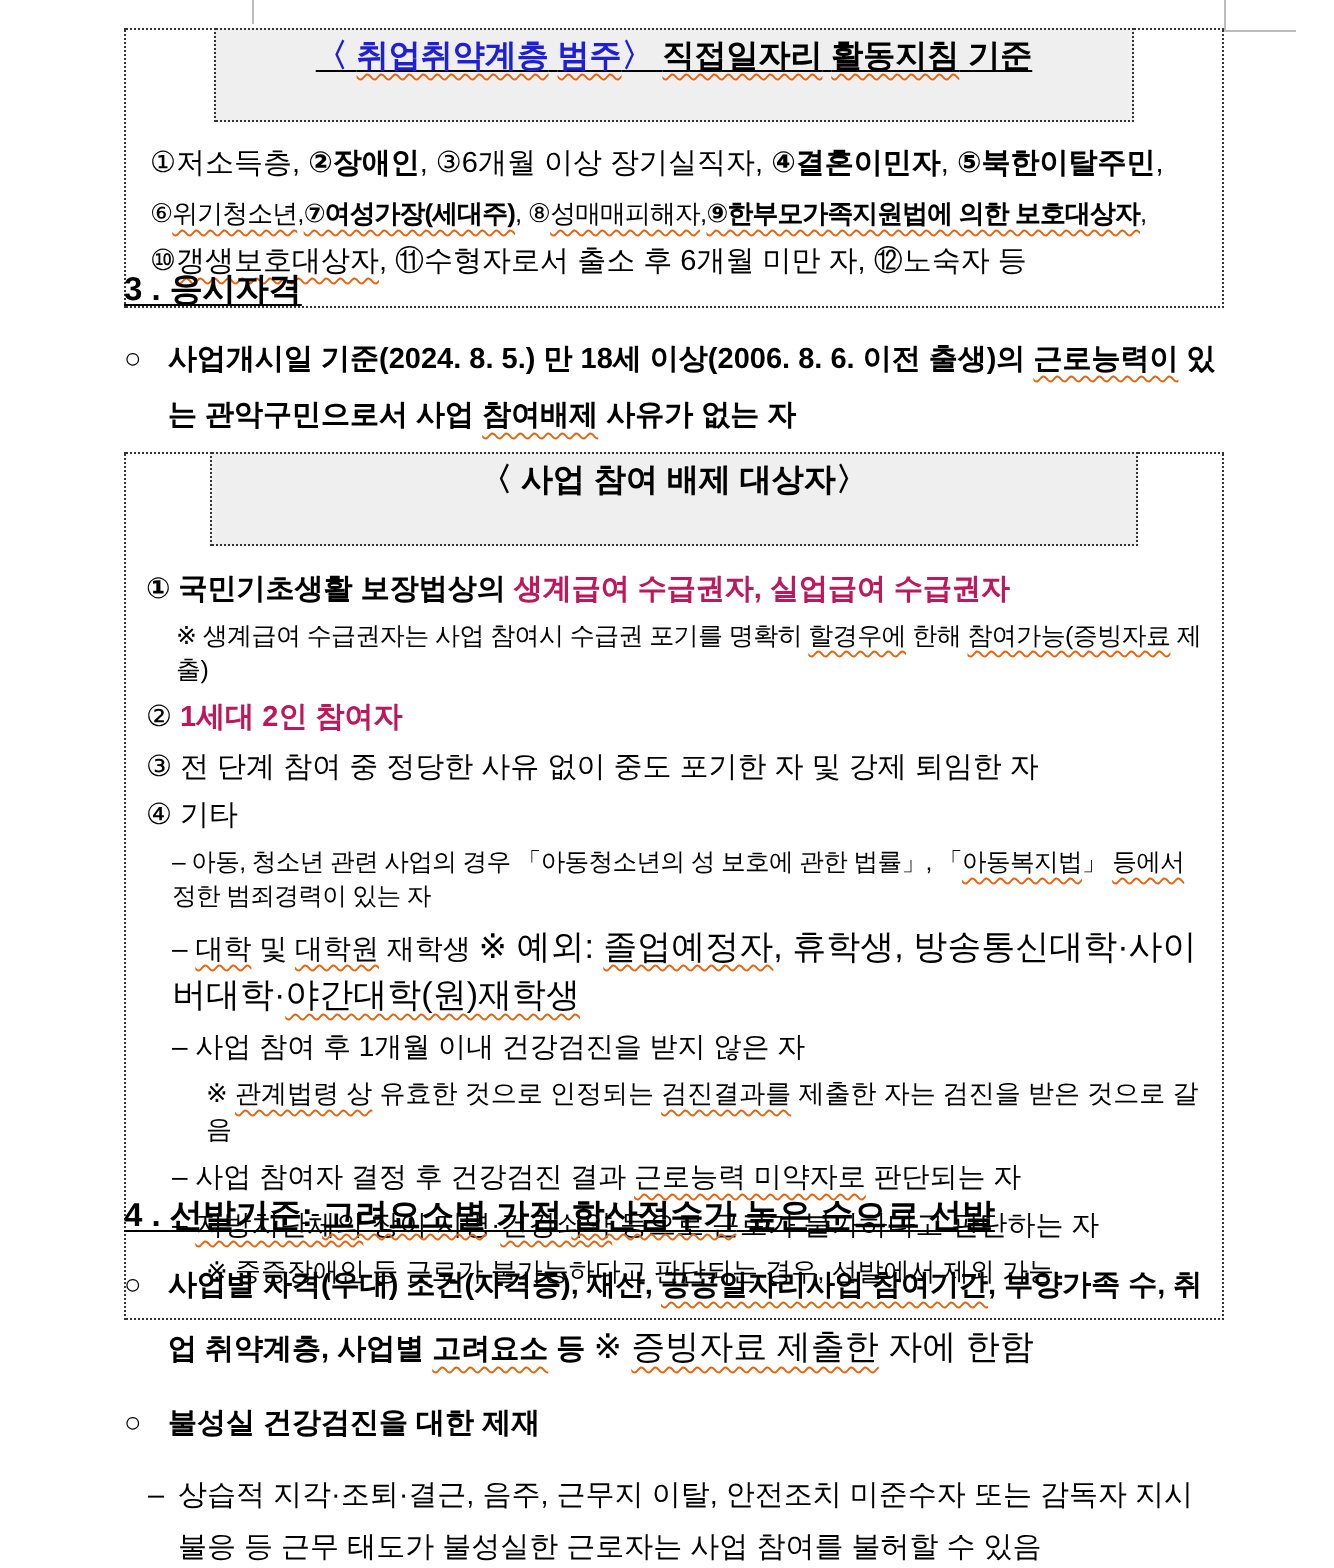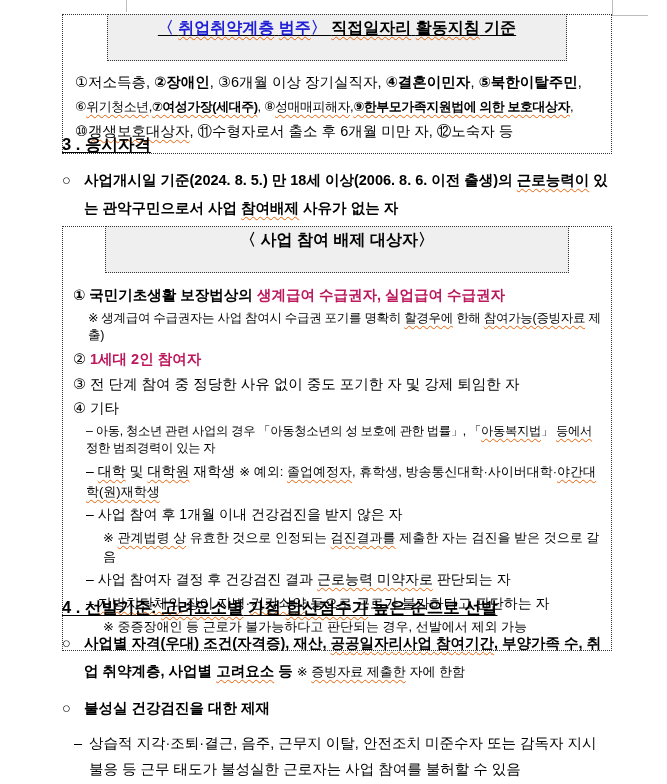--- a/index.html
+++ b/index.html
@@ -17,21 +17,21 @@
           font-weight:bold;font-size:16px;padding:3px 0 21px;}
   .w458{width:458px;} .w462{width:462px;}
 
   
   .u{text-decoration:underline;text-underline-offset:2px;}
   .b{font-weight:bold;}
   .r{color:#be185d;font-weight:bold;}
   .bl{color:#1f1fd6;}
   .w{text-decoration-line:underline;text-decoration-style:wavy;text-decoration-color:#e8620a;
      text-decoration-thickness:1px;text-underline-offset:3px;text-decoration-skip-ink:none;}
-  .sm{font-size:13px;}
+  .sm{font-size:17px;}
   .n{font-weight:normal;}
 
   
   .vcontent{padding:9px 12px 8px;font-size:14.5px;line-height:1.78;}
   .vcontent .bline{margin:0;}
   .vcontent .fit{font-size:12.9px;letter-spacing:-0.4px;}
 
   
   .sec{position:absolute;left:62px;width:552px;}
   .hd{font-size:16.5px;font-weight:bold;text-decoration:underline;text-underline-offset:2px;

